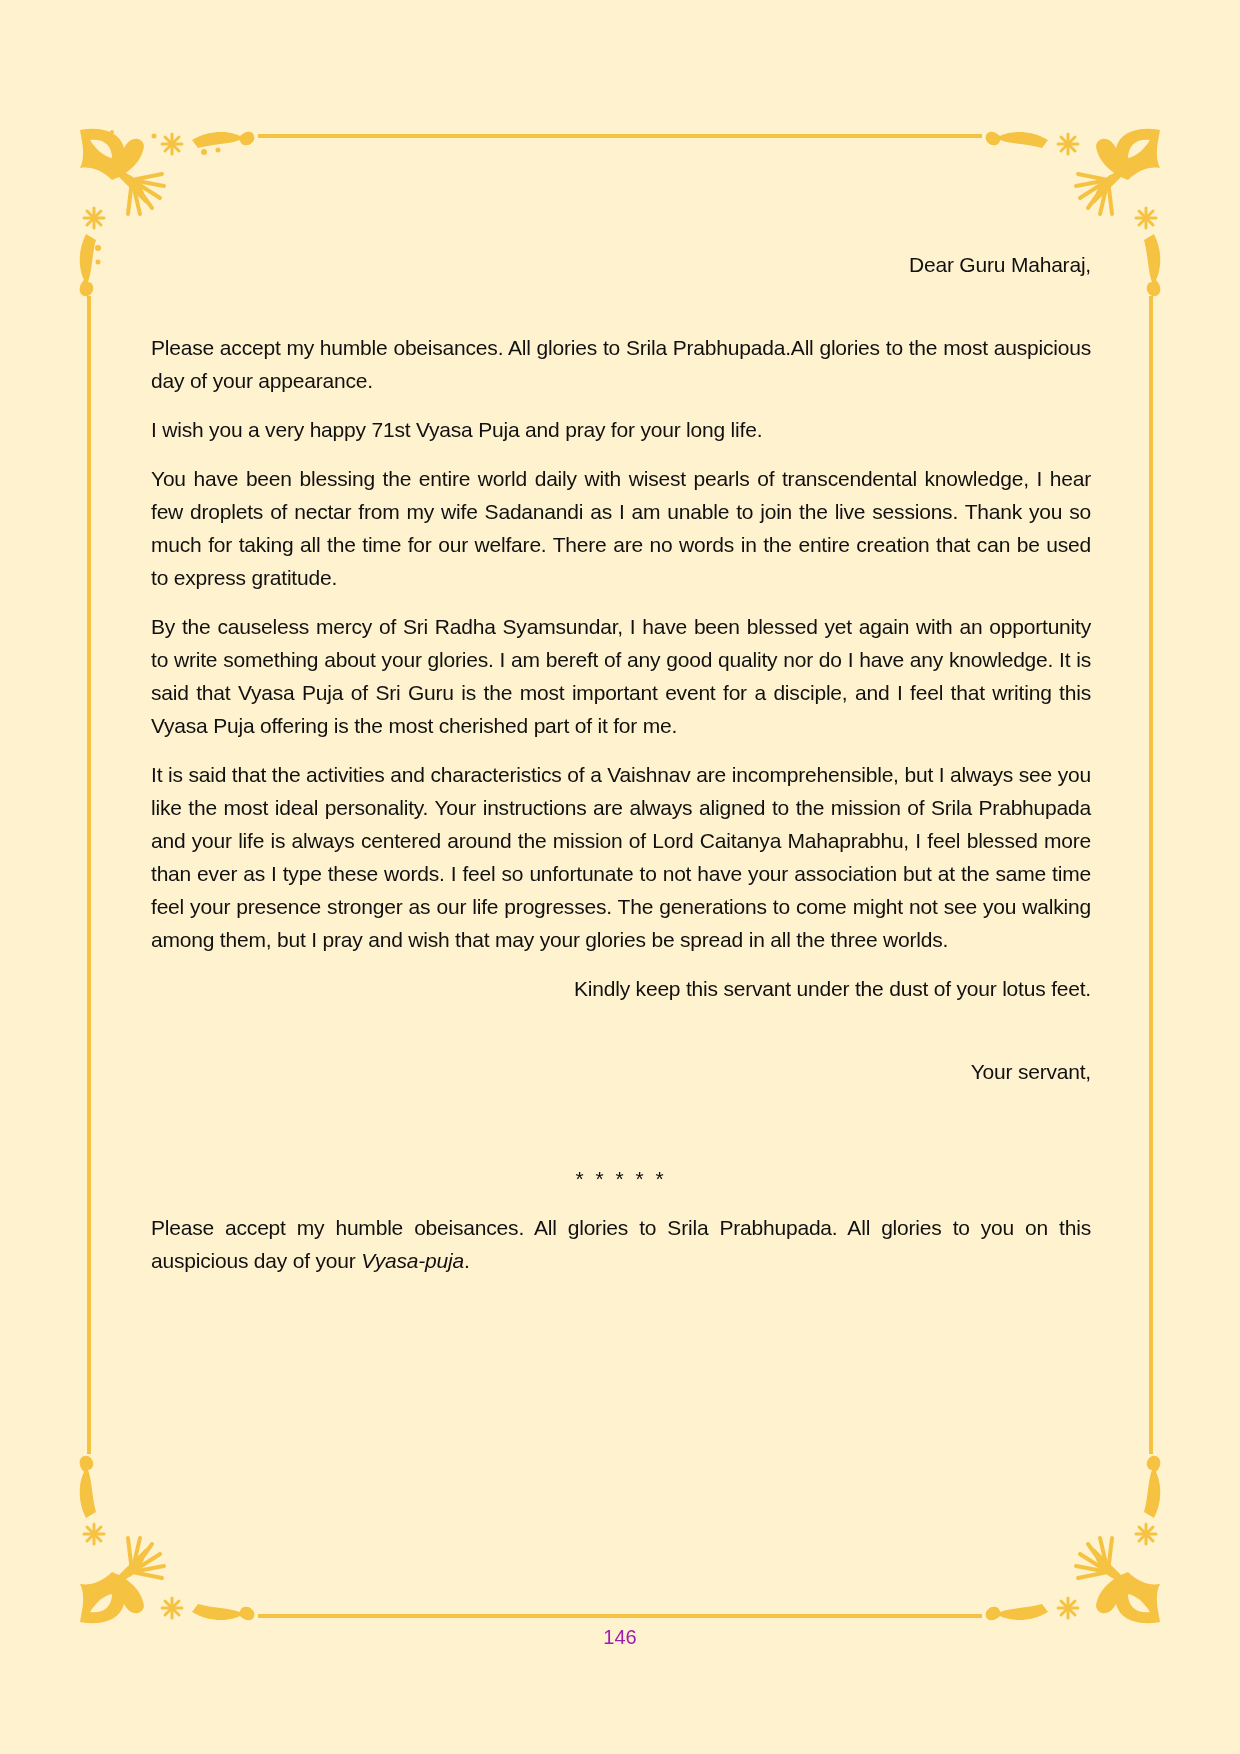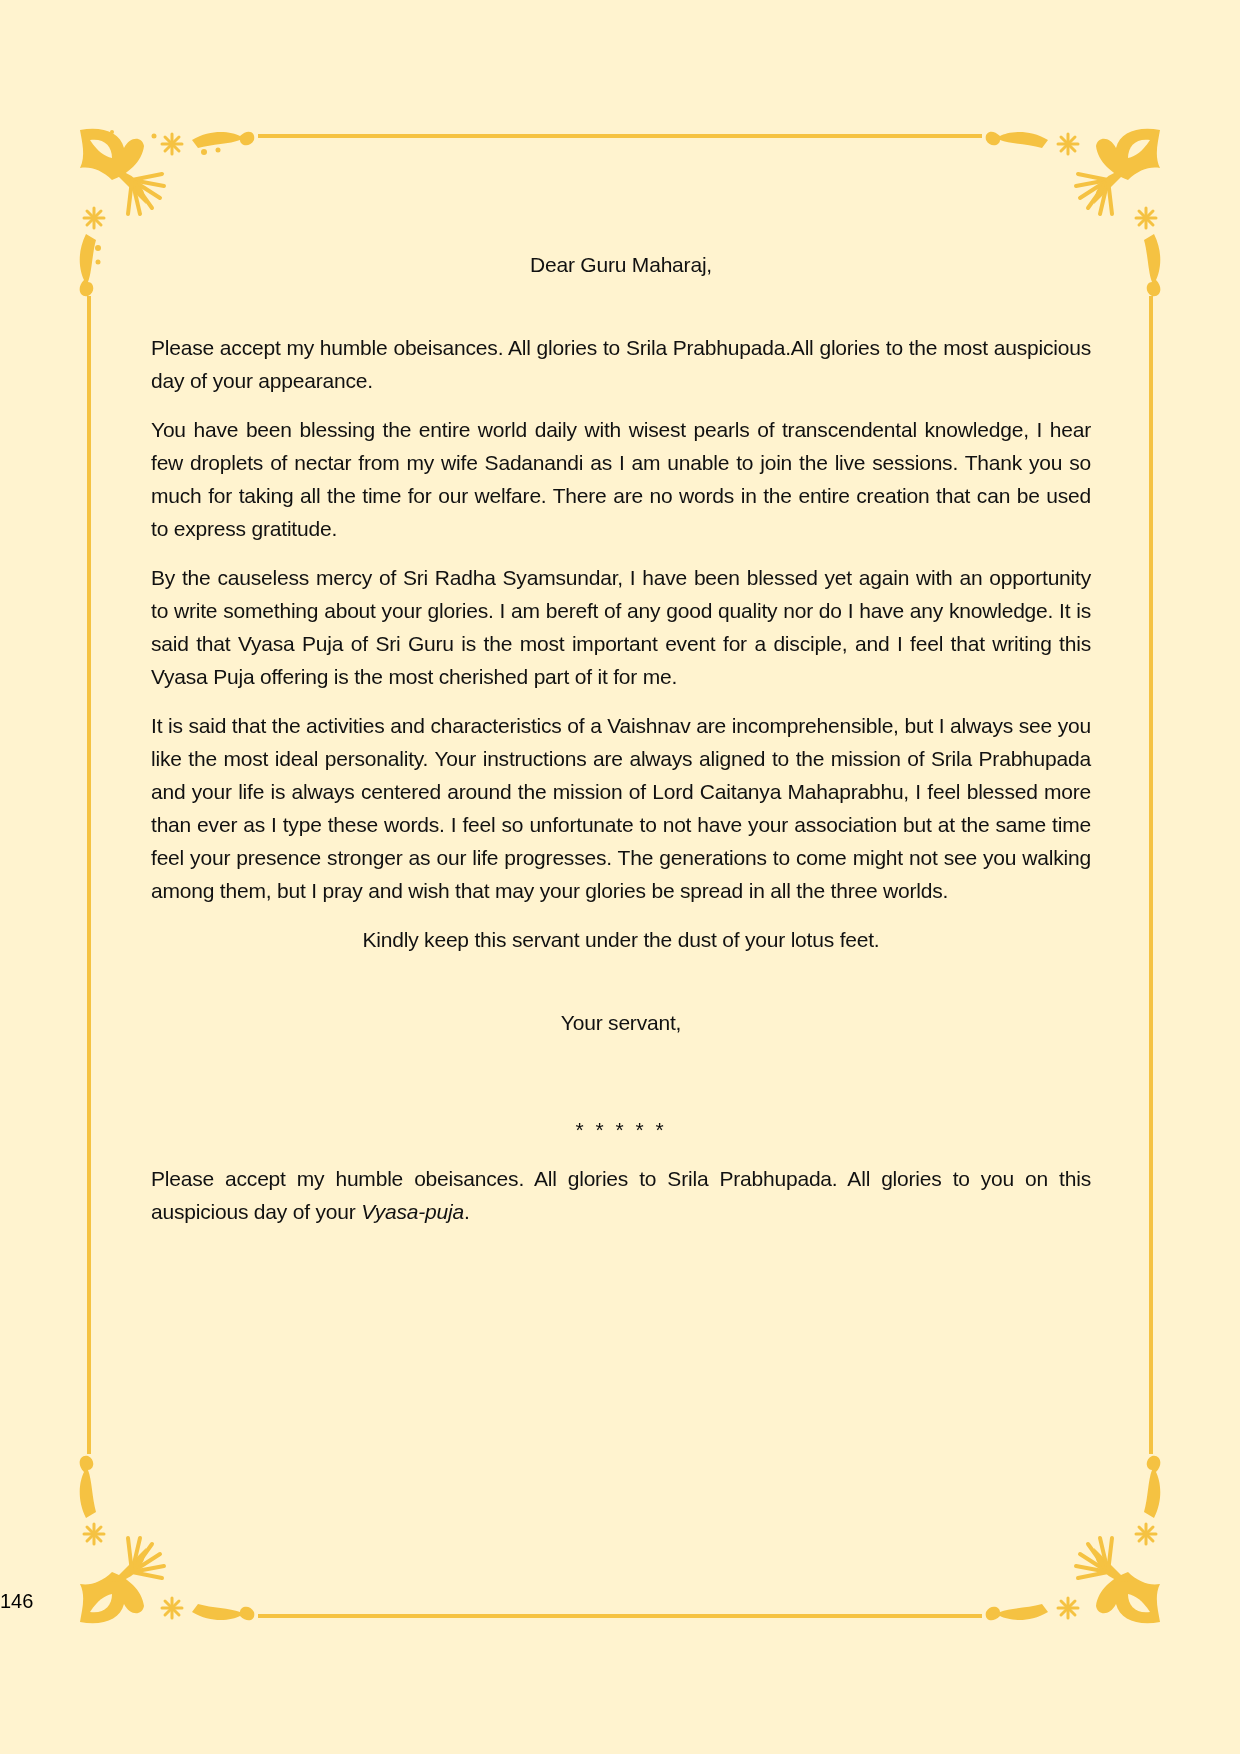--- a/index.html
+++ b/index.html
@@ -25,27 +25,27 @@
   .c-br { right: 72px; bottom: 124px; transform: scale(-1,-1); }
 
   .content {
     position: absolute;
     left: 151px; width: 940px; top: 248px;
     font-size: 21px;
     line-height: 33px;
     letter-spacing: -0.2px;
   }
   .content p { margin: 0 0 16px 0; text-align: justify; }
-  .content p.left { text-align: center; }
+  .content p.left { text-align: right; }
   .gap-lg { height: 34px; }
   .gap-xl { height: 50px; }
   .stars { text-align: center !important; letter-spacing: 3px; margin-top: 8px !important; }
   .page-num {
-    position: absolute; left: 0; right: 0; top: 1590px;
-    font-size: 20px; color: #000000;
+    position: absolute; left: 0; right: 0; top: 1626px;
+    text-align: center; font-size: 20px; color: #a21caf;
   }
   em { }
 </style>
 </head>
 <body>
 
 <div class="frame-line line-top"></div>
 <div class="frame-line line-bottom"></div>
 <div class="frame-line line-left"></div>
 <div class="frame-line line-right"></div>
@@ -192,20 +192,21 @@
       <path d="M120,18 C140,6 160,10 168,14 C176,6 184,10 182,18 C178,26 168,24 168,18 C158,22 140,22 126,26 Z"></path>
       <path d="M14,112 C4,132 8,150 12,158 C4,166 8,176 16,174 C24,170 22,160 16,160 C20,150 20,132 24,118 Z"></path>
     </g>
   </svg>
 </div>
 
 <div class="content">
   <p class="left">Dear Guru Maharaj,</p>
   <div class="gap-lg"></div>
   <p>Please accept my humble obeisances. All glories to Srila Prabhupada.All glories to the most auspicious day of your appearance.</p>
+  <p>I wish you a very happy 71st Vyasa Puja and pray for your long life.</p>
   <p>You have been blessing the entire world daily with wisest pearls of transcendental knowledge, I hear few droplets of nectar from my wife Sadanandi as I am unable to join the live sessions. Thank you so much for taking all the time for our welfare. There are no words in the entire creation that can be used to express gratitude.</p>
   <p>By the causeless mercy of Sri Radha Syamsundar, I have been blessed yet again with an opportunity to write something about your glories. I am bereft of any good quality nor do I have any knowledge. It is said that Vyasa Puja of Sri Guru is the most important event for a disciple, and I feel that writing this Vyasa Puja offering is the most cherished part of it for me.</p>
   <p>It is said that the activities and characteristics of a Vaishnav are incomprehensible, but I always see you like the most ideal personality. Your instructions are always aligned to the mission of Srila Prabhupada and your life is always centered around the mission of Lord Caitanya Mahaprabhu, I feel blessed more than ever as I type these words. I feel so unfortunate to not have your association but at the same time feel your presence stronger as our life progresses. The generations to come might not see you walking among them, but I pray and wish that may your glories be spread in all the three worlds.</p>
   <p class="left">Kindly keep this servant under the dust of your lotus feet.</p>
   <div class="gap-lg"></div>
   <p class="left">Your servant,</p>
   <div class="gap-xl"></div>
   <p class="stars">* * * * *</p>
   <p><span>Please accept my humble obeisances. All glories to Srila Prabhupada. All glories to you on this auspicious day of your </span><em>Vyasa-puja</em><span>.</span></p>
 </div>

